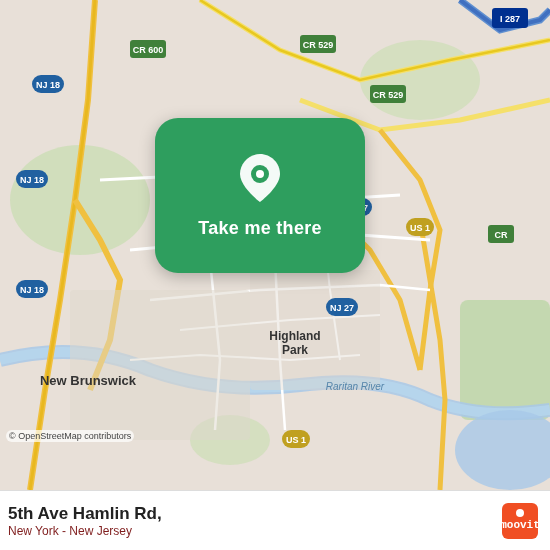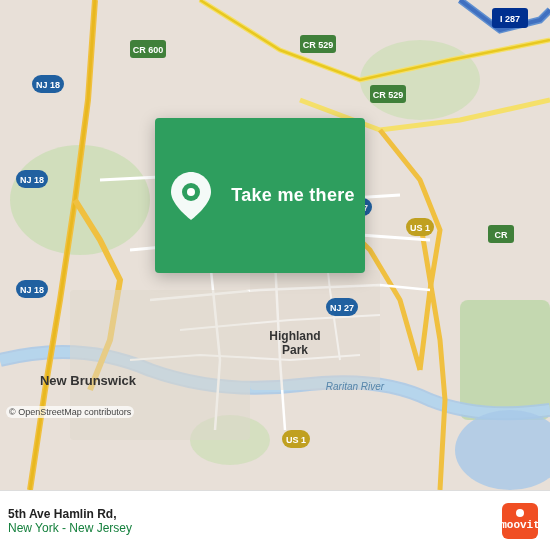--- a/index.html
+++ b/index.html
@@ -31,28 +31,28 @@
       border-top: 1px solid #ddd;
     }
 
     #location-info {
       display: flex;
       flex-direction: column;
       flex: 1;
     }
 
     #location-name {
-      font-size: 12px;
+      font-size: 17px;
       font-weight: 600;
       color: #222;
     }
 
     #location-region {
       font-size: 12px;
-      color: #15803d;
+      color: #7f1d1d;
     }
 
     #moovit-logo {
       display: flex;
       align-items: center;
       gap: 4px;
       font-family: Liberation Mono, monospace;
     }
 
     #moovit-icon {
@@ -61,23 +61,23 @@
     }
 
     
     #action-card {
       position: absolute;
       top: 118px;
       left: 155px;
       width: 210px;
       height: 155px;
       background: #2e9e5e;
-      border-radius: 4px;
-      display: flex;
-      flex-direction: row;
+      border-radius: 23px;
+      display: flex;
+      flex-direction: column;
       align-items: center;
       justify-content: center;
       gap: 14px;
       box-shadow: 0 4px 16px rgba(0,0,0,0.25);
       z-index: 10;
     }
 
     #pin-icon-wrapper {
       width: 52px;
       height: 52px;
@@ -89,21 +89,21 @@
     #action-button-label {
       font-size: 18px;
       font-weight: 600;
       color: #ffffff;
       letter-spacing: 0.3px;
     }
 
     
     #attribution {
       position: absolute;
-      bottom: 72px;
+      bottom: 48px;
       left: 6px;
       font-size: 9px;
       color: #444;
       background: rgba(255,255,255,0.7);
       padding: 1px 3px;
       border-radius: 6px;
       z-index: 5;
     }
 
     

